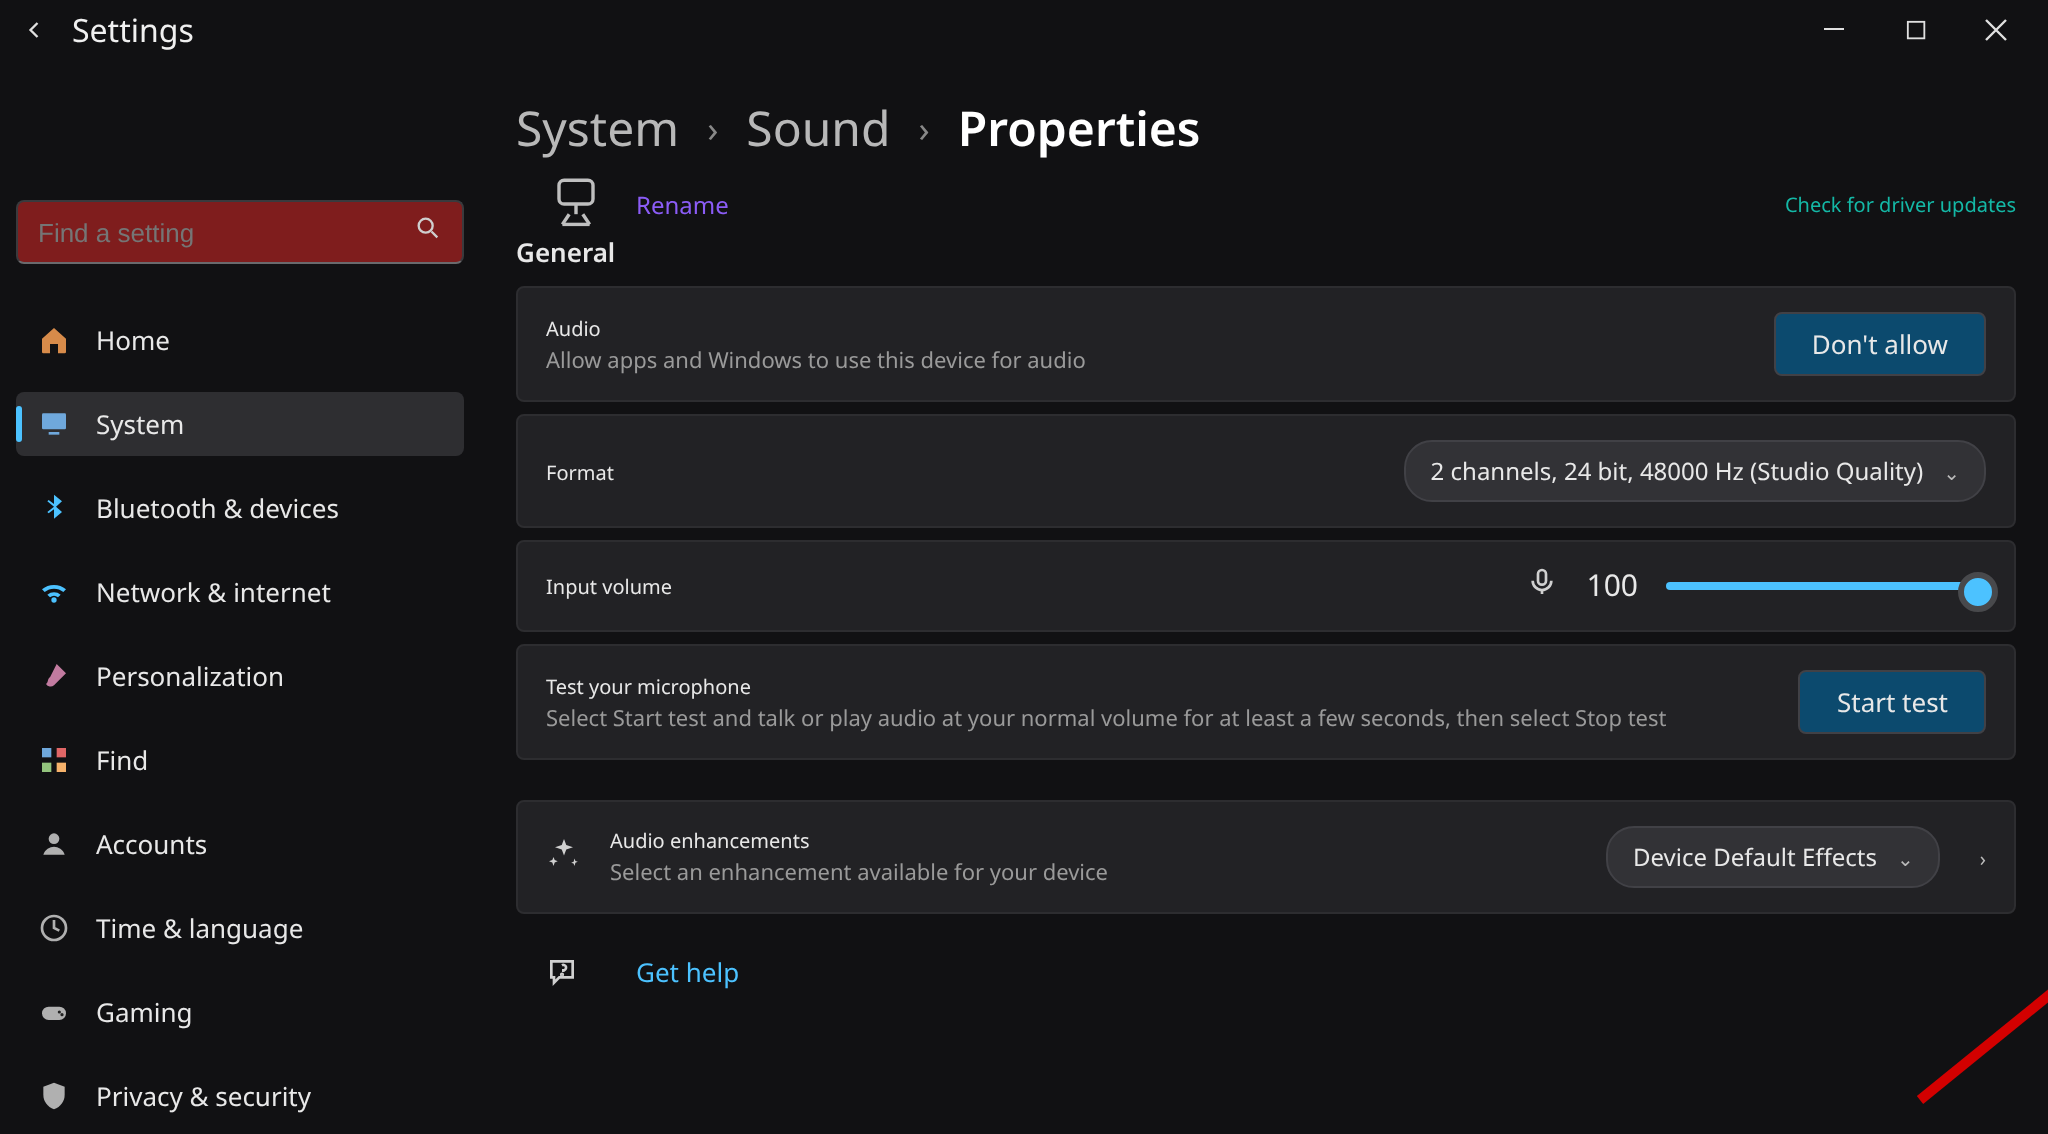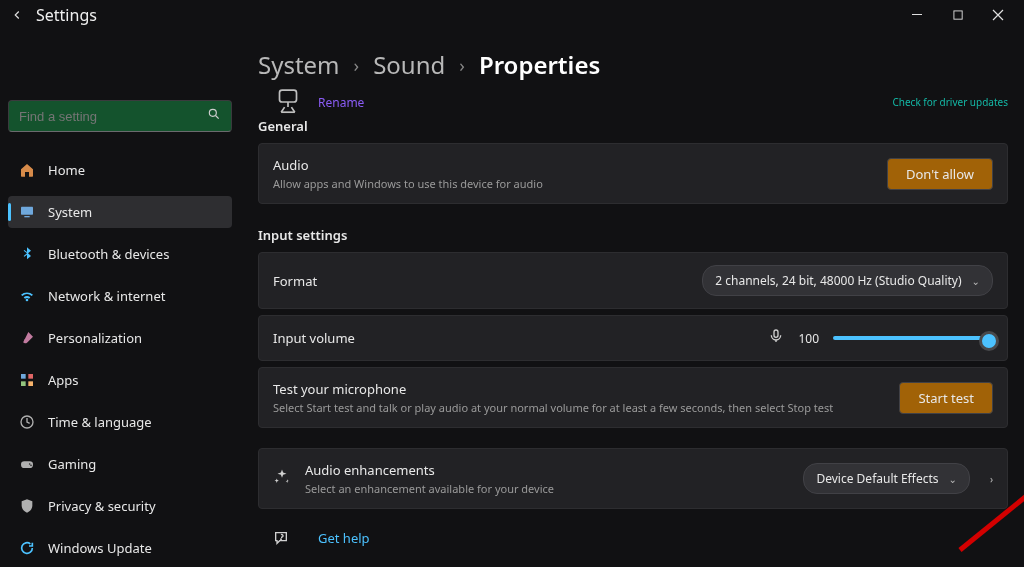--- a/index.html
+++ b/index.html
@@ -33,21 +33,21 @@
   .layout { display: flex; height: 537px; }
   .sidebar {
     width: 240px;
     padding: 0 8px;
     display: flex; flex-direction: column;
   }
   .search-wrap { padding: 70px 0 8px 0; }
   .search {
     width: 100%;
     height: 32px;
-    background: #14532d;
+    background: #7f1d1d;
     border: 1px solid #3a3a3d;
     border-bottom: 1px solid #6a6a6d;
     border-radius: 4px;
     display: flex; align-items: center;
     padding: 0 10px;
     color: #cfcfcf;
   }
   .search input {
     flex: 1;
     background: transparent; border: none; outline: none;
@@ -107,24 +107,24 @@
   .card {
     background: #222225;
     border: 1px solid #2d2d30;
     border-radius: 4px;
     padding: 12px 14px;
     display: flex; align-items: center;
     gap: 14px;
     margin-bottom: 6px;
   }
   .card .card-main { flex: 1; }
-  .card .card-title { font-size: 13px; }
+  .card .card-title { font-size: 10px; }
   .card .card-sub { font-size: 11px; color: #9a9a9a; margin-top: 2px; }
   .btn {
-    background: #a16207;
+    background: #0c4a6e;
     border: 1px solid #414146;
     border-radius: 4px;
     padding: 6px 18px;
     color: #e8e8e8;
     font-size: 13px;
     display: flex; align-items: center; gap: 8px;
   }
   .dropdown {
     background: #323236;
     border: 1px solid #414146;
@@ -253,21 +253,30 @@
       </div>
       <div class="nav-item">
         <span class="ic">
             <svg width="16" height="16" viewBox="0 0 24 24">
               <rect x="3" y="3" width="7" height="7" fill="#6fa8dc"></rect>
               <rect x="14" y="3" width="7" height="7" fill="#e06666"></rect>
               <rect x="3" y="14" width="7" height="7" fill="#93c47d"></rect>
               <rect x="14" y="14" width="7" height="7" fill="#f6b26b"></rect>
             </svg>
           </span>
-        <span>Apps</span>
+        <span>Find</span>
+      </div>
+      <div class="nav-item">
+        <span class="ic">
+            <svg width="16" height="16" viewBox="0 0 24 24" fill="#b0b0b0">
+              <circle cx="12" cy="8" r="4"></circle>
+              <path d="M4 20c1-4 5-6 8-6s7 2 8 6H4z"></path>
+            </svg>
+          </span>
+        <span>Accounts</span>
       </div>
       <div class="nav-item">
         <span class="ic">
             <svg width="16" height="16" viewBox="0 0 24 24" fill="none" stroke="#b0b0b0" stroke-width="2">
               <circle cx="12" cy="12" r="9"></circle>
               <path d="M12 6v6l4 2"></path>
             </svg>
           </span>
         <span>Time &amp; language</span>
       </div>
@@ -329,21 +338,20 @@
     <div class="card">
       <div class="card-main">
         <div class="card-title">Audio</div>
         <div class="card-sub">Allow apps and Windows to use this device for audio</div>
       </div>
       <div class="btn">
         <span>Don't allow</span>
       </div>
     </div>
 
-    <div class="section-label" style="margin-top:22px;">Input settings</div>
 
     <div class="card">
       <div class="card-main">
         <div class="card-title">Format</div>
       </div>
       <div class="dropdown">
         <span>2 channels, 24 bit, 48000 Hz (Studio Quality)</span>
         <span class="chev">⌄</span>
       </div>
     </div>
@@ -352,21 +360,21 @@
       <div class="card-main">
         <div class="card-title">Input volume</div>
       </div>
       <span>
         <svg width="16" height="16" viewBox="0 0 24 24" fill="none" stroke="#d0d0d0" stroke-width="2">
             <rect x="9" y="3" width="6" height="11" rx="3"></rect>
             <path d="M5 11a7 7 0 0 0 14 0"></path>
             <path d="M12 18v3"></path>
           </svg>
       </span>
-      <span style="font-size:12px;">100</span>
+      <span style="font-size:15px;">100</span>
       <div class="slider-wrap" style="width:160px;">
         <div class="slider-track">
           <div class="slider-thumb"></div>
         </div>
       </div>
     </div>
 
     <div class="card">
       <div class="card-main">
         <div class="card-title">Test your microphone</div>

